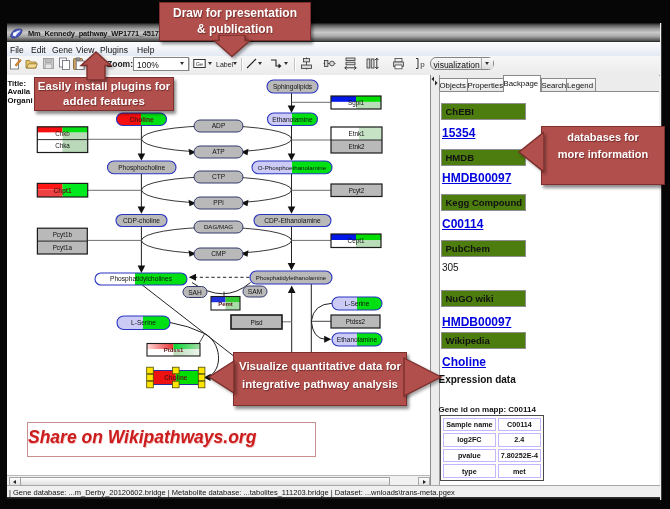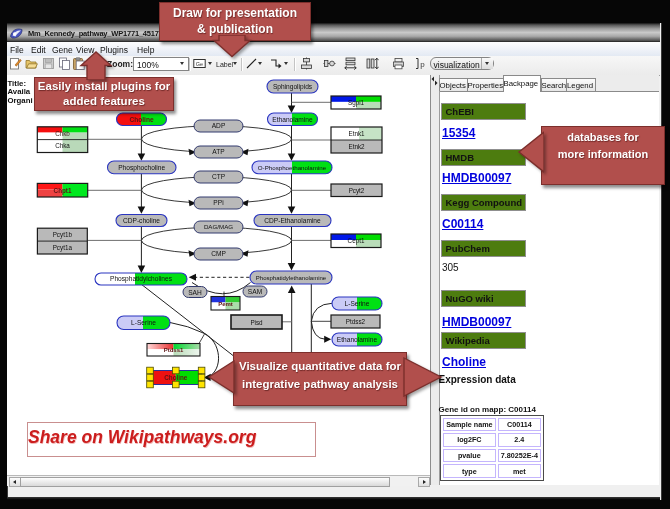--- a/index.html
+++ b/index.html
@@ -527,20 +527,23 @@
       <td class="c1">pvalue</td>
       <td class="c2">7.80252E-4</td>
     </tr>
     <tr>
       <td class="c1">type</td>
       <td class="c2">met</td>
     </tr>
   </tbody>
     </table>
 
+  <div id="statusbar" class="abs">
+    <span id="status-text">| Gene database: ...m_Derby_20120602.bridge | Metabolite database: ...tabolites_111203.bridge | Dataset: ...wnloads\trans-meta.pgex</span>
+  </div>
   <div id="winbottom" class="abs"></div>
 
   <svg class="co-arrow" style="left:210px;top:35px" width="45" height="24" viewBox="0 0 45 24">
     <path d="M9,0 L9,5.5 L4,5.5 L22,21.5 L40,5.5 L35,5.5 L35,0 Z" fill="#b14f4c" stroke="#7c2f2c" stroke-width="1.4"></path>
   </svg>
   <div id="co-draw" class="callout">
     <div>Draw for presentation</div>
     <div>&amp; publication</div>
   </div>
 

